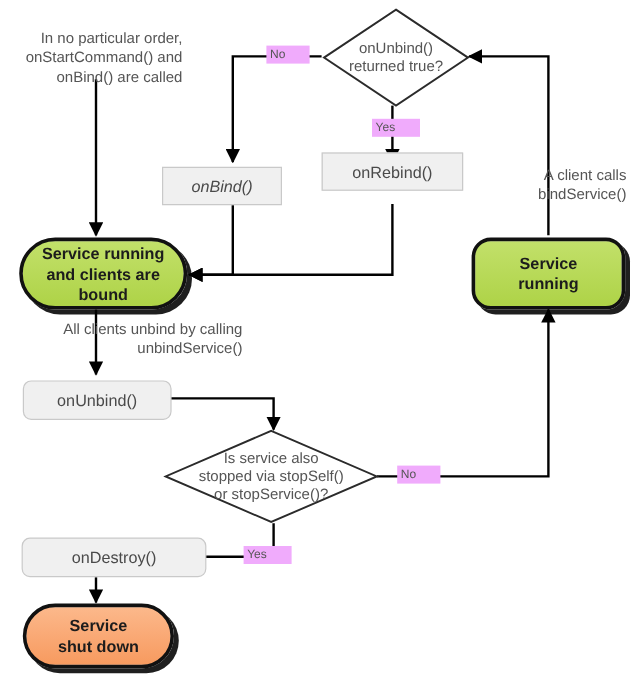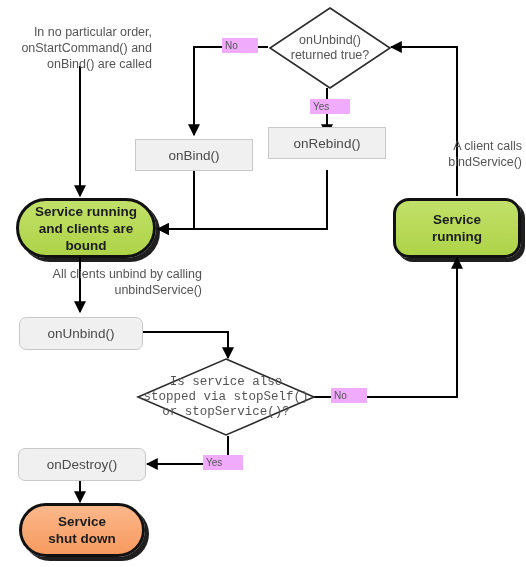--- a/index.html
+++ b/index.html
@@ -159,36 +159,36 @@
   <div class="edge-label" style="left:203px; top:455px; width:34px;">Yes</div>
 
   <div class="diamond-wrap" style="left:268px; top:6px; width:124px; height:84px;">
     <svg width="124" height="84" viewBox="0 0 124 84">
       <polygon points="62,2 122,42 62,82 2,42" fill="#ffffff" stroke="#2b2b2b" stroke-width="1.6"></polygon>
     </svg>
     <div class="diamond-text">onUnbind()
 returned true?</div>
   </div>
 
-  <div class="diamond-wrap" style="left:136px; top:357px; width:180px; height:80px;font-family:Liberation Mono, monospace;">
+  <div class="diamond-wrap" style="left:136px; top:357px; width:180px; height:80px;">
     <svg width="180" height="80" viewBox="0 0 180 80">
       <polygon points="90,2 178,40 90,78 2,40" fill="#ffffff" stroke="#2b2b2b" stroke-width="1.6"></polygon>
     </svg>
     <div class="diamond-text">Is service also
 stopped via stopSelf()
 or stopService()?</div>
   </div>
 
-  <div class="proc" style="left:135px; top:139px; width:118px; height:32px;">onBind()</div>
+  <div class="proc" style="left:135px; top:139px; width:100px; height:32px;font-style:italic;">onBind()</div>
 
   <div class="proc" style="left:268px; top:127px; width:118px; height:32px;">onRebind()</div>
 
   <div class="proc rounded" style="left:19px; top:317px; width:124px; height:33px;">onUnbind()</div>
 
-  <div class="proc rounded" style="left:18px; top:448px; width:128px; height:33px;">onDestroy()</div>
+  <div class="proc rounded" style="left:18px; top:448px; width:154px; height:33px;">onDestroy()</div>
 
   <div class="pill green" style="left:16px; top:198px; width:140px; height:60px; border-radius:30px;">Service running
 and clients are
 bound</div>
 
   <div class="pill green" style="left:393px; top:198px; width:128px; height:60px; border-radius:16px;">Service
 running</div>
 
   <div class="pill orange" style="left:19px; top:503px; width:126px; height:54px; border-radius:27px;">Service
 shut down</div>

